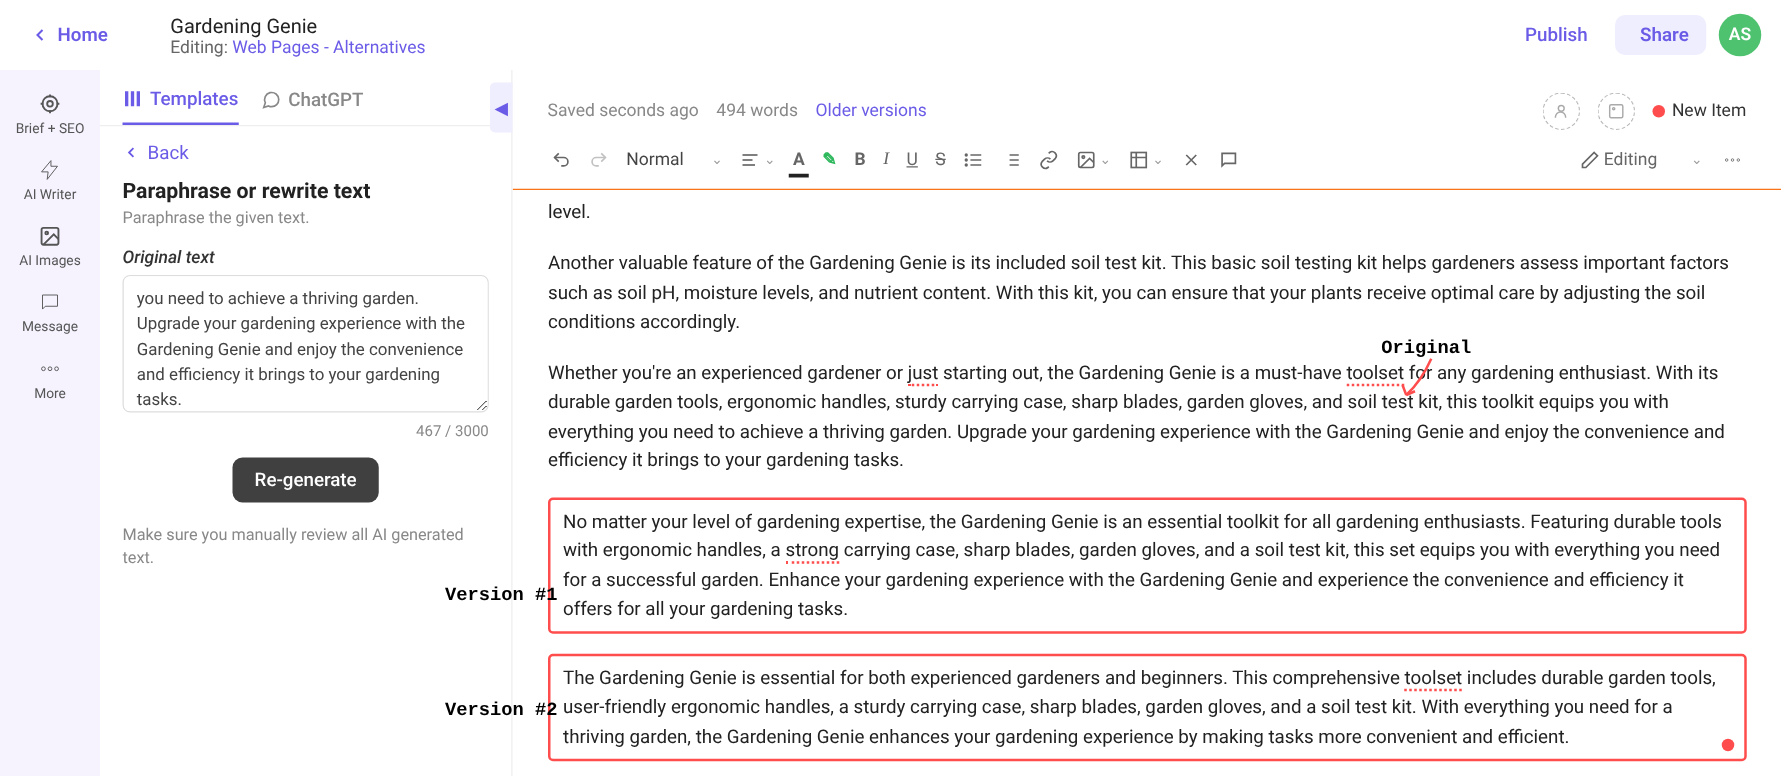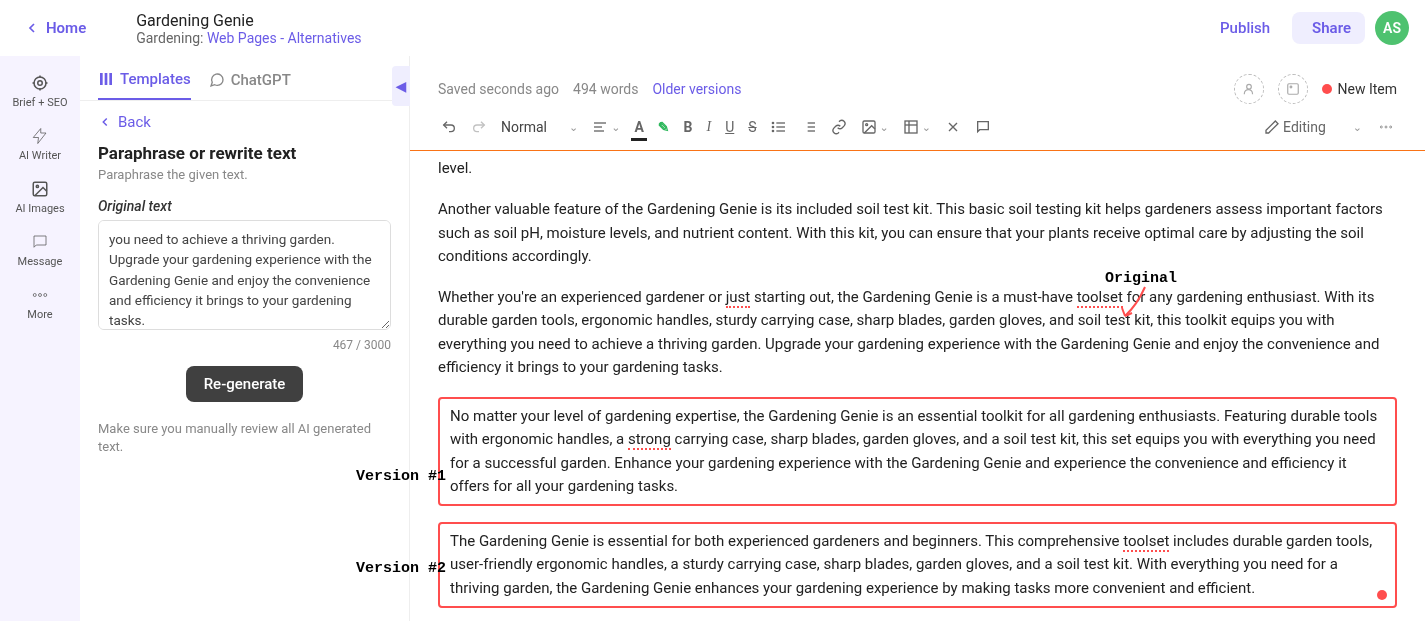--- a/index.html
+++ b/index.html
@@ -77,21 +77,21 @@
 <div class="topbar">
   <div class="home-btn">
     <svg viewBox="0 0 24 24" fill="none" stroke-width="2.5">
         <polyline points="15 18 9 12 15 6"></polyline>
       </svg>
     <span>Home</span>
   </div>
   <div class="title-block">
     <div class="doc-title">Gardening Genie</div>
     <div class="template-line">
-      <span>Gardening: </span><span class="template-link">Web Pages - Alternatives</span>
+      <span>Editing: </span><span class="template-link">Web Pages - Alternatives</span>
     </div>
   </div>
   <div class="top-right">
     <div class="publish-btn">
       <svg viewBox="0 0 24 24" fill="#6b5ce7">
           <path d="M2 21l21-9L2 3v7l15 2-15 2v7z"></path>
         </svg>
       <span>Publish</span>
     </div>
     <div class="share-btn">

